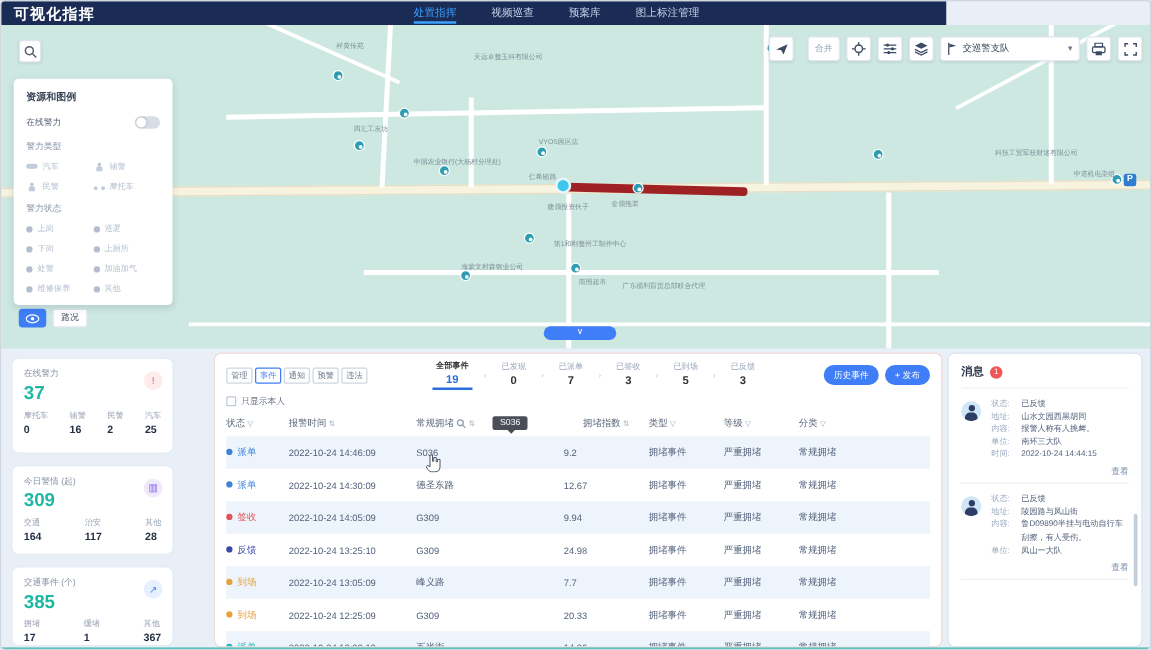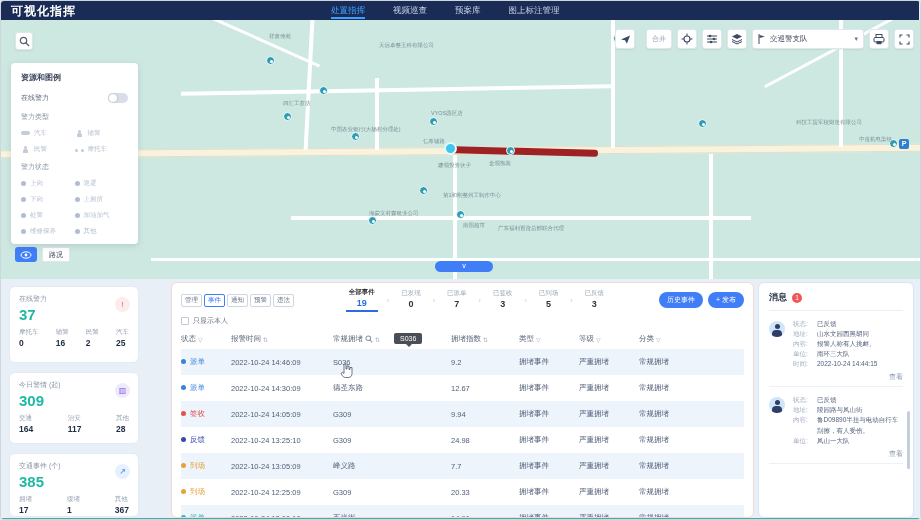--- a/index.html
+++ b/index.html
@@ -1,20 +1,20 @@
 <!DOCTYPE html>
 <html><head>
 <meta charset="utf-8">
 <style>
   * { margin:0; padding:0; box-sizing:border-box; font-family:"Liberation Sans","DejaVu Sans",sans-serif; }
   body { background:#dfe6ee; }
   #stage { position:relative; width:921px; height:520px; background:#e9eff6; overflow:hidden;
            border:1px solid #cfd6dd; border-radius:4px; }
   
-  #topnav { position:absolute; left:0; top:0; width:918px; height:19px; background:#1a2c55; z-index:30; }
+  #topnav { position:absolute; left:0; top:0; width:756px; height:19px; background:#1a2c55; z-index:30; }
   #app-title { position:absolute; left:10px; top:2px; color:#fff; font-size:12px; font-weight:bold; letter-spacing:1px; }
   #tabs { position:absolute; left:330px; top:0; height:19px; display:flex; gap:28px; align-items:center; }
   .tab { font-size:8.5px; color:#c6d2e8; cursor:pointer; position:relative; line-height:19px; }
   .tab.active { color:#3da0ff; }
   .tab.active::after { content:""; position:absolute; left:0; right:0; bottom:1px; height:2px; background:#3da0ff; }
   
   #map { position:absolute; left:0; top:19px; width:921px; height:259px; background:#cde8e1; overflow:hidden; }
   .road-y { position:absolute; background:#f7f3df; border-top:1px solid #e3deC5; border-bottom:1px solid #e3deC5; }
   .road-w { position:absolute; background:#ffffff; }
   .map-label { position:absolute; font-size:5.5px; color:#7d8f96; white-space:nowrap; }
@@ -80,21 +80,21 @@
   .pstep.active .pv { color:#2b6de0; }
   .psep { font-size:7px; color:#c3ccd9; }
   #ev-btns { display:flex; gap:5px; }
   .btn-blue { background:#3f7ef7; color:#fff; font-size:7px; border-radius:9px; padding:3px 8px; white-space:nowrap; }
   #onlymine { display:flex; align-items:center; gap:4px; height:16px; margin-top:2px; }
   #onlymine .cb { width:8px; height:8px; border:1px solid #c0c8d4; border-radius:1px; background:#fff; }
   #onlymine .lbl { font-size:7px; color:#6b7687; }
   .trow { display:flex; align-items:center; height:26px; font-size:7.5px; color:#52607a; }
   #thead { height:20px; color:#5a6678; }
   #thead .hc { display:flex; align-items:center; gap:2px; }
-  .c-status{width:50px;} .c-time{width:102px;} .c-addr{width:118px;} .c-idx{width:68px;} .c-type{width:60px;} .c-lvl{width:60px;} .c-cat{width:62px;}
+  .c-status{width:50px;} .c-time{width:102px;} .c-addr{width:118px;} .c-idx{width:68px;justify-content:center;} .c-type{width:60px;} .c-lvl{width:60px;} .c-cat{width:62px;}
   .ic-funnel,.ic-sort { font-size:6px; color:#a7b2c4; }
   .trow.alt { background:#eef4fb; }
   .sdot { width:5px; height:5px; border-radius:50%; display:inline-block; margin-right:4px; }
   .d-blue{background:#3b82d8;} .d-red{background:#e15252;} .d-navy{background:#3949ab;} .d-orange{background:#e6a23c;} .d-cyan{background:#2bb3c0;}
   .s-blue{color:#3b82d8;} .s-red{color:#e15252;} .s-navy{color:#3949ab;} .s-orange{color:#e6a23c;} .s-cyan{color:#2bb3c0;}
   #tooltip { position:absolute; left:222px; top:50px; background:#4a4f57; color:#fff; font-size:7px; padding:2px 6px; border-radius:2px; z-index:9; }
   #tooltip::after { content:""; position:absolute; left:12px; bottom:-3px; border:3px solid transparent; border-top-color:#4a4f57; border-bottom:none; }
   #cursor { position:absolute; left:168px; top:80px; z-index:10; }
   
   #messages { position:absolute; left:757px; top:3px; width:156px; height:236px; background:#fff; border:1px solid #dbe4f0; border-radius:6px; padding:8px 10px; overflow:hidden; }

